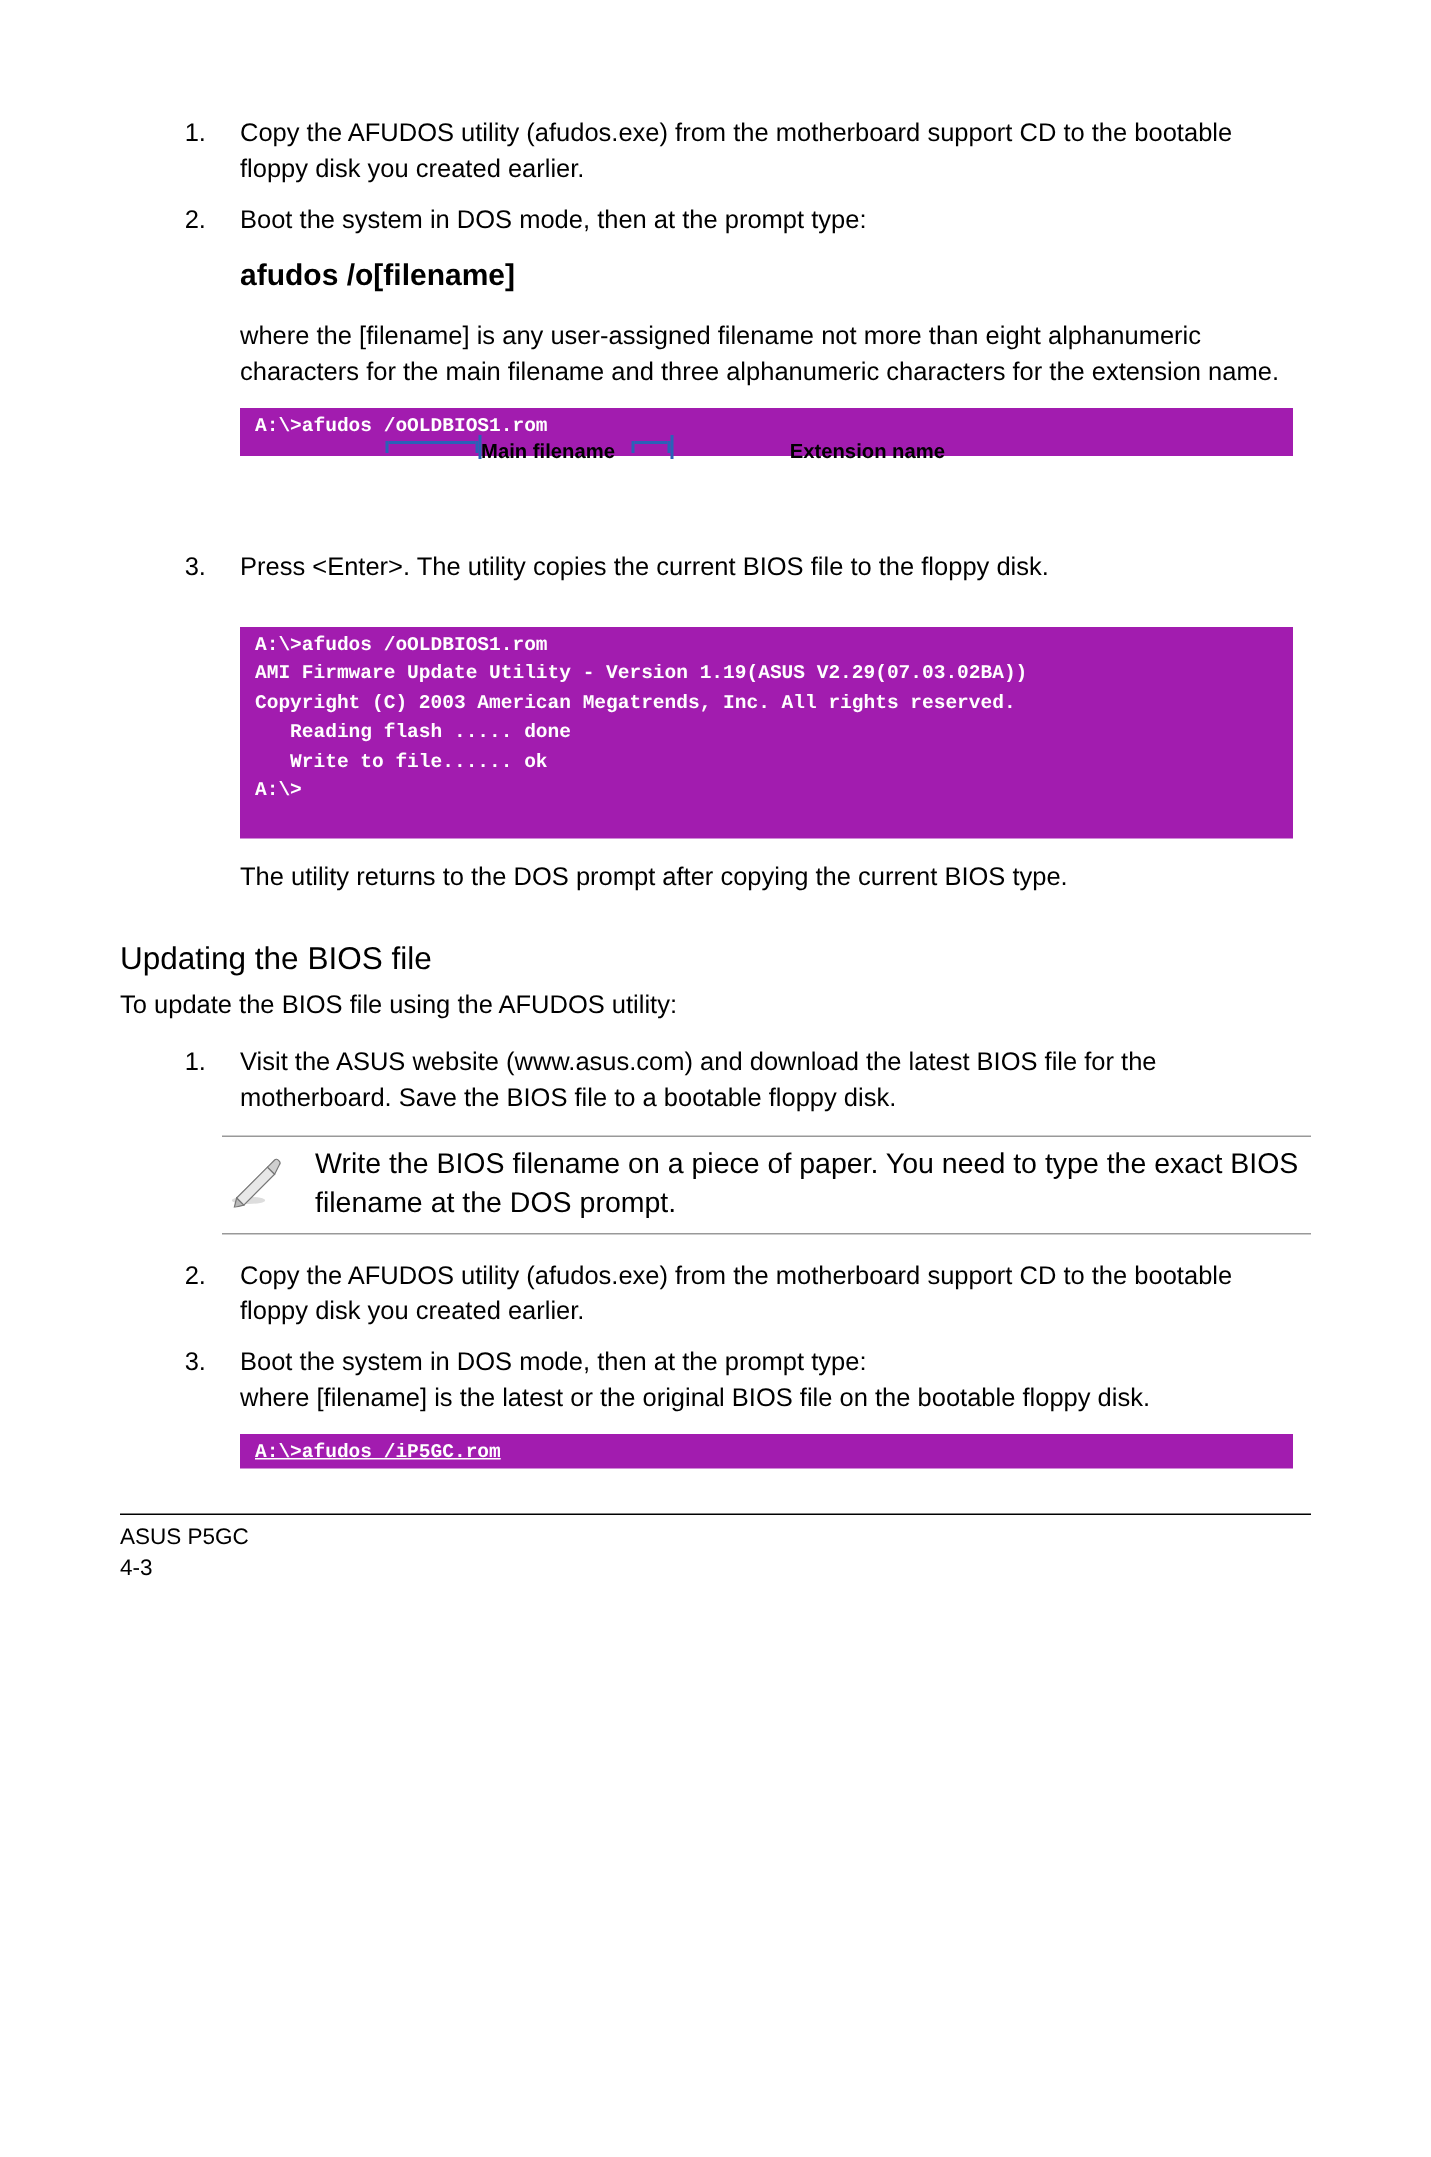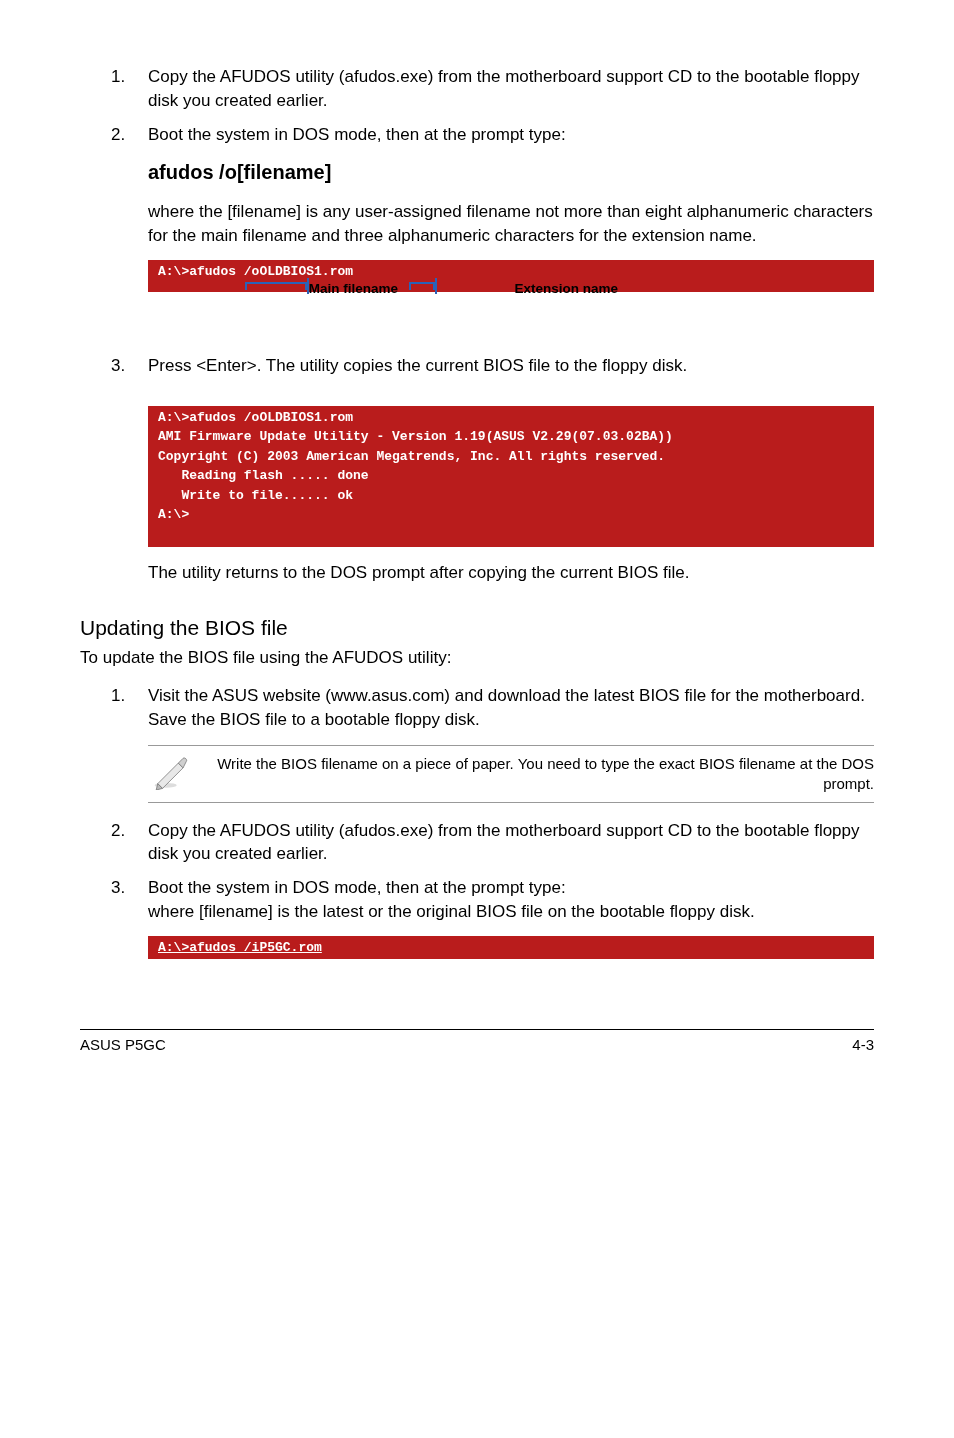--- a/index.html
+++ b/index.html
@@ -9,34 +9,34 @@
     background: #fff;
     color: #000;
     width: 954px;
     box-sizing: border-box;
     font-size: 17px;
     line-height: 1.4;
   }
   ol.main-list {
     list-style: decimal;
     padding-left: 50px;
-    margin: 0;
+    margin: 12px;
   }
   ol.main-list > li {
     padding-left: 18px;
     margin-bottom: 10px;
   }
   .codeblock {
     font-family: Liberation Sans, sans-serif;
     font-weight: bold;
     margin: 12px 0 14px 0;
     font-size: 20px;
   }
   .terminal {
-    background: #b91c1c;
+    background: #a21caf;
     color: #fff;
     font-family: "Courier New", monospace;
     font-size: 13px;
     font-weight: bold;
     padding: 2px 10px 4px 10px;
     white-space: pre;
     line-height: 1.5;
     margin: 6px 0;
   }
   .terminal.small { padding: 2px 10px 2px 10px; }
@@ -46,38 +46,38 @@
     font-weight: normal;
     margin: 28px 0 4px 0;
   }
   .note-box {
     display: flex;
     align-items: center;
     border-top: 1px solid #999;
     border-bottom: 1px solid #999;
     margin: 14px 0 16px 68px;
     padding: 6px 0 6px 0;
-    font-size: 15px;
+    font-size: 19px;
     line-height: 1.35;
-    text-align: right;
   }
   .note-icon {
     width: 48px;
     text-align: center;
     flex-shrink: 0;
     margin-right: 14px;
   }
   .note-icon svg { width: 38px; height: 38px; }
   .footer {
     border-top: 1px solid #000;
-    margin-top: 70px;
+    margin-top: 30px;
     padding-top: 4px;
     display: flex;
     justify-content: space-between;
     font-size: 15px;
+    flex-direction: column;
   }
   
   .term1-wrap { position: relative; }
   .annot-overlay {
     position: absolute;
     top: 14px;
     left: 10px;
     pointer-events: none;
   }
   .annot-col {
@@ -138,21 +138,21 @@
   </li>
   <li>
     <span>Press &lt;Enter&gt;. The utility copies the current BIOS file to the floppy disk.</span>
     <div style="height:22px;"></div>
     <div class="terminal tall">A:\&gt;afudos /oOLDBIOS1.rom
 AMI Firmware Update Utility - Version 1.19(ASUS V2.29(07.03.02BA))
 Copyright (C) 2003 American Megatrends, Inc. All rights reserved.
    Reading flash ..... done
    Write to file...... ok
 A:\&gt;</div>
-    <div style="margin-top:14px;">The utility returns to the DOS prompt after copying the current BIOS file.</div>
+    <div style="margin-top:14px;">The utility returns to the DOS prompt after copying the current BIOS type.</div>
   </li>
 </ol>
 
 <h3 class="section">Updating the BIOS file</h3>
 <div>To update the BIOS file using the AFUDOS utility:</div>
 
 <ol class="main-list" style="margin-top:14px;">
   <li>
     <span>Visit the ASUS website (www.asus.com) and download the latest BIOS file for the motherboard. Save the BIOS file to a bootable floppy disk.</span>
   </li>

